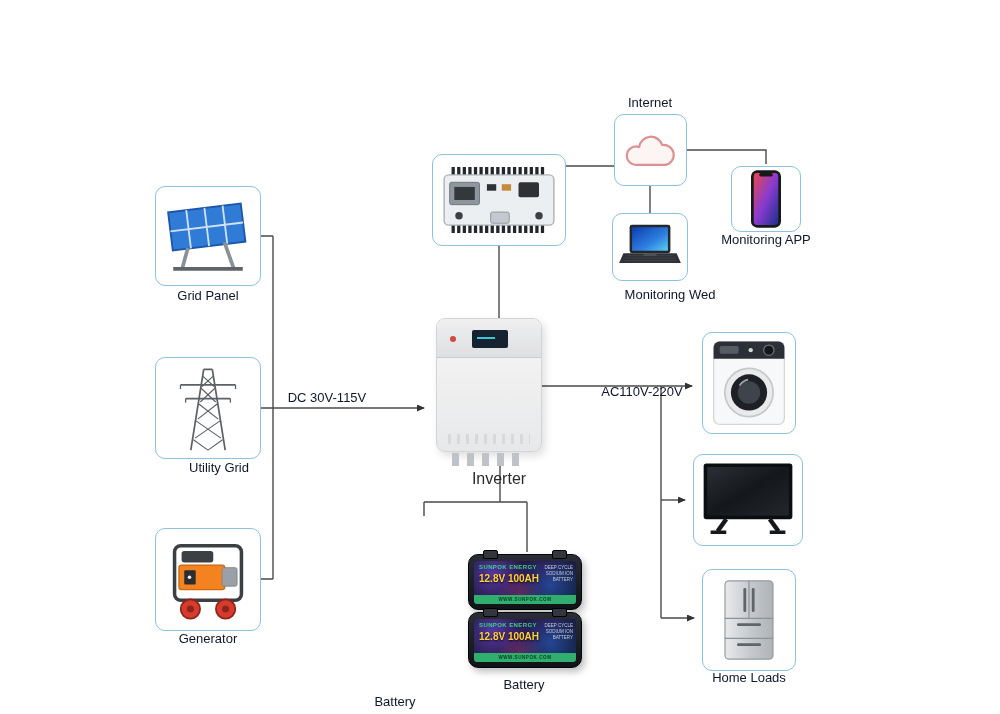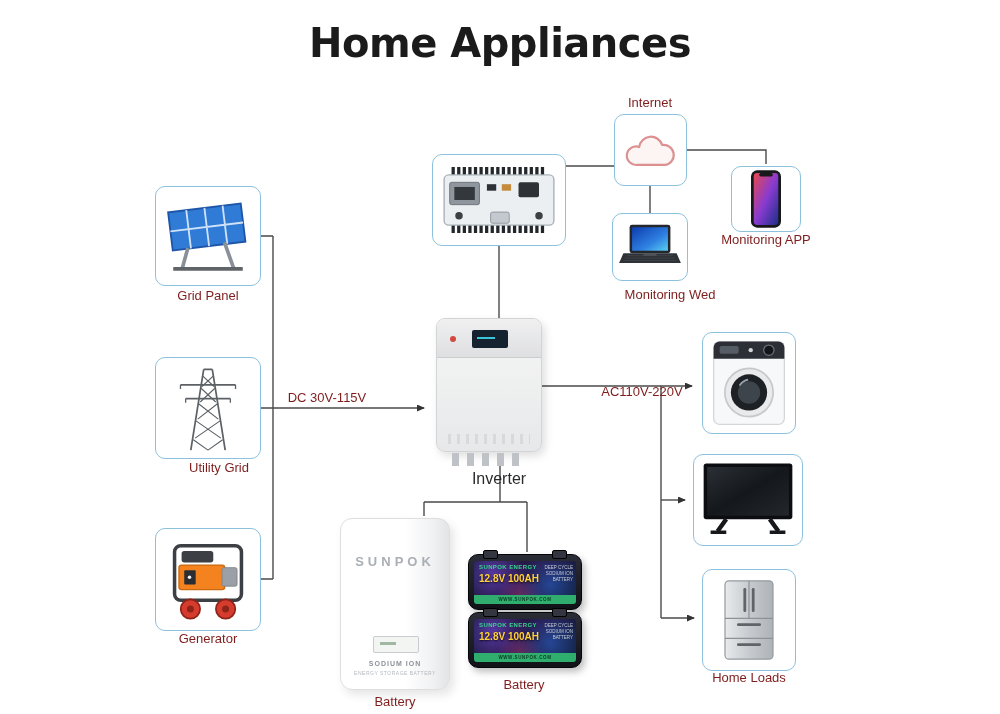--- a/index.html
+++ b/index.html
@@ -1,20 +1,20 @@
 <!DOCTYPE html>
 <html><head>
 <meta charset="utf-8">
 <style>
   html,body{margin:0;padding:0;background:#fff;}
   .canvas{position:relative;width:1000px;height:714px;background:#fff;overflow:hidden;font-family:"Liberation Sans",sans-serif;}
   .title{position:absolute;left:0;right:0;top:20px;text-align:center;font-size:40px;font-weight:800;color:#1b1b1b;letter-spacing:-.5px;font-family:"DejaVu Sans","Liberation Sans",sans-serif;}
   .wires{position:absolute;left:0;top:0;pointer-events:none;}
   .node{position:absolute;background:#fff;border:1.5px solid #8cc2de;border-radius:10px;display:flex;align-items:center;justify-content:center;box-sizing:border-box;}
-  .lbl{position:absolute;font-size:13px;color:#7f1d1d;text-align:center;}
+  .lbl{position:absolute;font-size:13px;color:#0f172a;text-align:center;}
   .pre{white-space:pre-line;line-height:1.2;}
   .inv-lbl{font-size:16px;color:#2b2b2b;}
 
   
   .inverter{position:absolute;}
   .inv-body{position:absolute;left:0;right:0;top:0;bottom:14px;background:linear-gradient(180deg,#f6f6f6,#e7e8e9);border:1px solid #d2d4d6;border-radius:9px;box-shadow:3px 4px 8px rgba(0,0,0,.13);}
   .inv-top{position:absolute;left:1px;right:1px;top:1px;height:38px;background:linear-gradient(180deg,#f0f0f1,#dedfe1);border-bottom:1px solid #cbcdcf;border-radius:8px 8px 0 0;}
   .inv-screen{position:absolute;left:36px;top:12px;width:36px;height:18px;background:#152230;border-radius:2px;}
   .inv-screen:after{content:"";position:absolute;left:5px;top:7px;width:18px;height:2px;background:#39c6d6;}
   .inv-led{position:absolute;left:14px;top:18px;width:6px;height:6px;border-radius:50%;background:#d4493f;}
@@ -42,21 +42,20 @@
   .pb-brand{position:absolute;left:5px;top:3px;color:#37d38d;font-size:6px;font-weight:700;letter-spacing:.4px;}
   .pb-spec{position:absolute;left:5px;top:12px;color:#ffd23a;font-size:10px;font-weight:800;text-shadow:0 1px 2px rgba(0,0,0,.8);}
   .pb-desc{position:absolute;right:3px;top:4px;width:38px;color:#c7cdd4;font-size:4.5px;line-height:1.35;text-align:right;}
   .pb-site{position:absolute;left:0;right:0;bottom:0;height:9px;line-height:9px;background:#2fae6e;color:#0b3a22;font-size:4.5px;font-weight:700;text-align:center;letter-spacing:.6px;}
 </style>
 </head>
 <body>
 
 <div class="canvas">
 
-  <div class="title">Home Appliances</div>
 
   <svg class="wires" width="1000" height="714" viewBox="0 0 1000 714">
     <defs>
       <marker id="arr" markerUnits="userSpaceOnUse" markerWidth="10" markerHeight="10" refX="7" refY="3.5" orient="auto">
         <path d="M0 0 L8 3.5 L0 7 Z" fill="#333"></path>
       </marker>
     </defs>
     <g stroke="#4a4a4a" stroke-width="1.4" fill="none">
       <path d="M261 236 H273 M261 408 H273 M261 579 H273 M273 236 V579"></path>
       <path d="M273 408 H424" marker-end="url(#arr)"></path>
@@ -226,27 +225,20 @@
       <line x1="10" y1="50" x2="70" y2="50" stroke="#8d9297" stroke-width="1.5"></line>
       <line x1="10" y1="75" x2="70" y2="75" stroke="#8d9297" stroke-width="1.5"></line>
       <rect x="33" y="12" width="3.5" height="30" rx="1.7" fill="#5f6468"></rect>
       <rect x="43.5" y="12" width="3.5" height="30" rx="1.7" fill="#5f6468"></rect>
       <rect x="25" y="56" width="30" height="3.5" rx="1.7" fill="#5f6468"></rect>
       <rect x="25" y="81" width="30" height="3.5" rx="1.7" fill="#5f6468"></rect>
     </svg>
   </div>
   <div class="lbl" style="left:700px;top:670px;width:98px">Home Loads</div>
 
-  <div class="wallbat" style="left:340px;top:518px;width:110px;height:172px">
-    <div class="wb-body"></div>
-    <div class="wb-brand">SUNPOK</div>
-    <div class="wb-screen"></div>
-    <div class="wb-line1">SODIUM ION</div>
-    <div class="wb-line2">ENERGY STORAGE BATTERY</div>
-  </div>
   <div class="lbl" style="left:340px;top:694px;width:110px">Battery</div>
 
   <div class="pack" style="left:468px;top:554px">
     <div class="pb-terminal t1"></div>
     <div class="pb-terminal t2"></div>
     <div class="pb-label">
       <div class="pb-brand">SUNPOK ENERGY</div>
       <div class="pb-spec">12.8V 100AH</div>
       <div class="pb-desc">DEEP CYCLE SODIUM ION BATTERY</div>
       <div class="pb-site">WWW.SUNPOK.COM</div>

